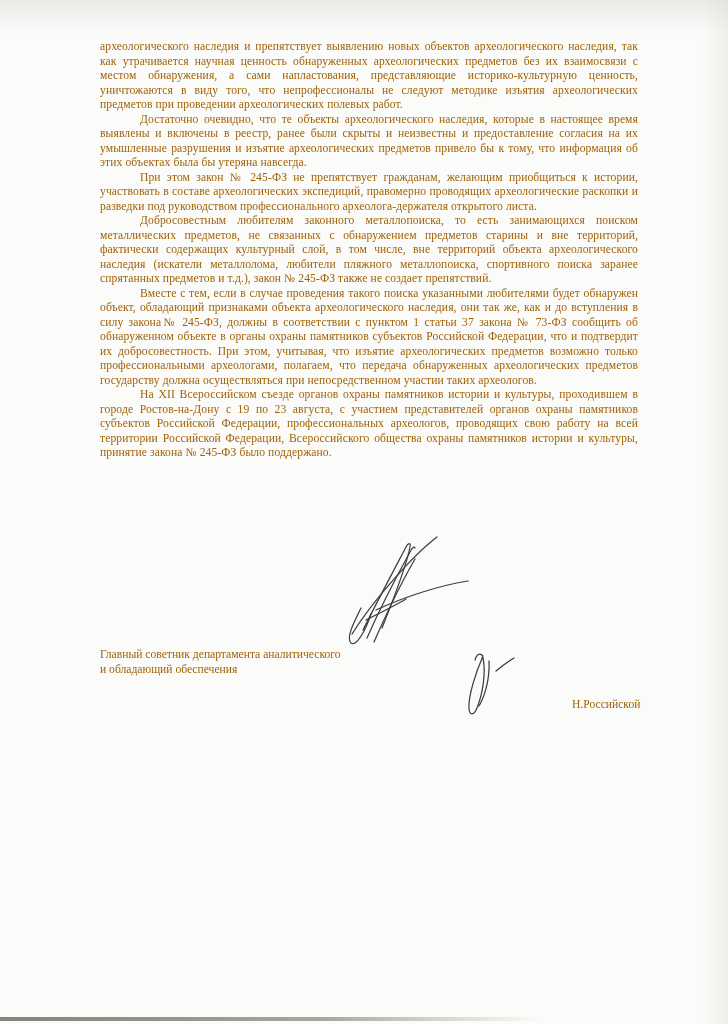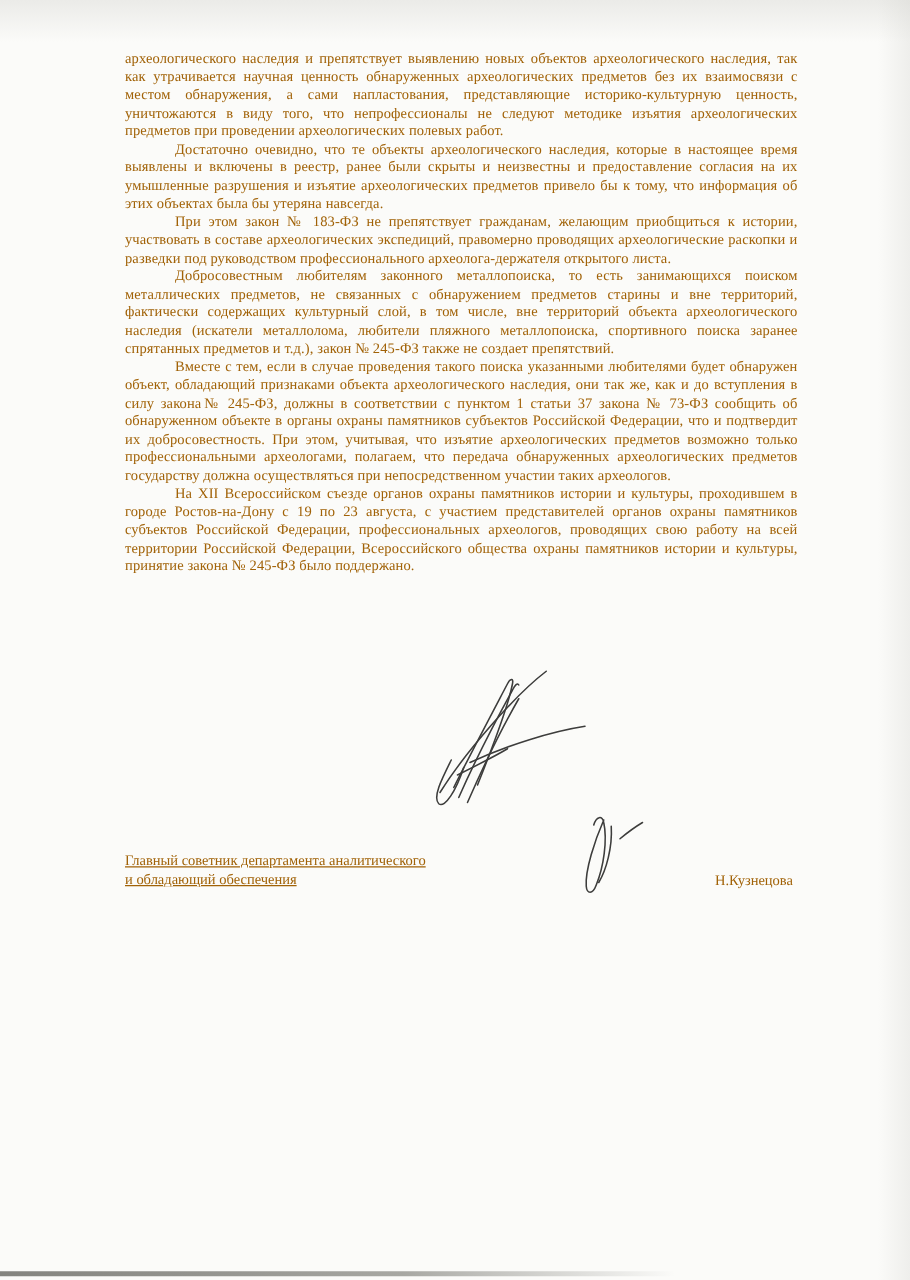--- a/index.html
+++ b/index.html
@@ -65,25 +65,24 @@
   .sig-small {
     position: absolute;
     left: 456px;
     top: 648px;
     width: 62px;
     height: 74px;
   }
   .signoff-title {
     position: absolute;
     left: 100px;
-    top: 682px;
+    top: 648px;
     width: 300px;
     font-size: 11.6px;
     line-height: 14.5px;
-    text-decoration: underline;
   }
   .signer-name {
     position: absolute;
     left: 572px;
     top: 698px;
     font-size: 11.6px;
     line-height: 14.5px;
     white-space: nowrap;
   }
   .scan-edge {
@@ -103,21 +102,21 @@
   }
 </style>
 </head>
 <body>
 
 <div class="page">
 
   <div class="body-text">
     <p class="continuation">археологического наследия и препятствует выявлению новых объектов археологического наследия, так как утрачивается научная ценность обнаруженных археологических предметов без их взаимосвязи с местом обнаружения, а сами напластования, представляющие историко-культурную ценность, уничтожаются в виду того, что непрофессионалы не следуют методике изъятия археологических предметов при проведении археологических полевых работ.</p>
     <p>Достаточно очевидно, что те объекты археологического наследия, которые в настоящее время выявлены и включены в реестр, ранее были скрыты и неизвестны и предоставление согласия на их умышленные разрушения и изъятие археологических предметов привело бы к тому, что информация об этих объектах была бы утеряна навсегда.</p>
-    <p>При этом закон № 183-ФЗ не препятствует гражданам, желающим приобщиться к истории, участвовать в составе археологических экспедиций, правомерно проводящих археологические раскопки и разведки под руководством профессионального археолога-держателя открытого листа.</p>
+    <p>При этом закон № 245-ФЗ не препятствует гражданам, желающим приобщиться к истории, участвовать в составе археологических экспедиций, правомерно проводящих археологические раскопки и разведки под руководством профессионального археолога-держателя открытого листа.</p>
     <p>Добросовестным любителям законного металлопоиска, то есть занимающихся поиском металлических предметов, не связанных с обнаружением предметов старины и вне территорий, фактически содержащих культурный слой, в том числе, вне территорий объекта археологического наследия (искатели металлолома, любители пляжного металлопоиска, спортивного поиска заранее спрятанных предметов и т.д.), закон № 245-ФЗ также не создает препятствий.</p>
     <p>Вместе с тем, если в случае проведения такого поиска указанными любителями будет обнаружен объект, обладающий признаками объекта археологического наследия, они так же, как и до вступления в силу закона№ 245-ФЗ, должны в соответствии с пунктом 1 статьи 37 закона № 73-ФЗ сообщить об обнаруженном объекте в органы охраны памятников субъектов Российской Федерации, что и подтвердит их добросовестность. При этом, учитывая, что изъятие археологических предметов возможно только профессиональными археологами, полагаем, что передача обнаруженных археологических предметов государству должна осуществляться при непосредственном участии таких археологов.</p>
     <p>На XII Всероссийском съезде органов охраны памятников истории и культуры, проходившем в городе Ростов-на-Дону с 19 по 23 августа, с участием представителей органов охраны памятников субъектов Российской Федерации, профессиональных археологов, проводящих свою работу на всей территории Российской Федерации, Всероссийского общества охраны памятников истории и культуры, принятие закона № 245-ФЗ было поддержано.</p>
   </div>
 
   <div class="signature-area">
     <svg class="sig-main" viewBox="0 0 145 125" xmlns="http://www.w3.org/2000/svg">
       <path d="M14,104 C34,72 74,26 99,7"></path>
       <path d="M29,108 C44,74 61,42 72,22 C74,18 76,16 77,18"></path>
       <path d="M36,112 C50,80 66,48 77,29"></path>
@@ -131,17 +130,17 @@
       <path d="M23,58 C29,48 34,30 33,13"></path>
       <path d="M40,23 C46,18 53,13 58,10"></path>
     </svg>
   </div>
 
   <div class="signoff-title">
     <div>Главный советник департамента аналитического</div>
     <div>и обладающий обеспечения</div>
   </div>
 
-  <div class="signer-name">Н.Кузнецова</div>
+  <div class="signer-name">Н.Российской</div>
 
   <div class="scan-edge"></div>
 
 </div>
 
 </body></html>

